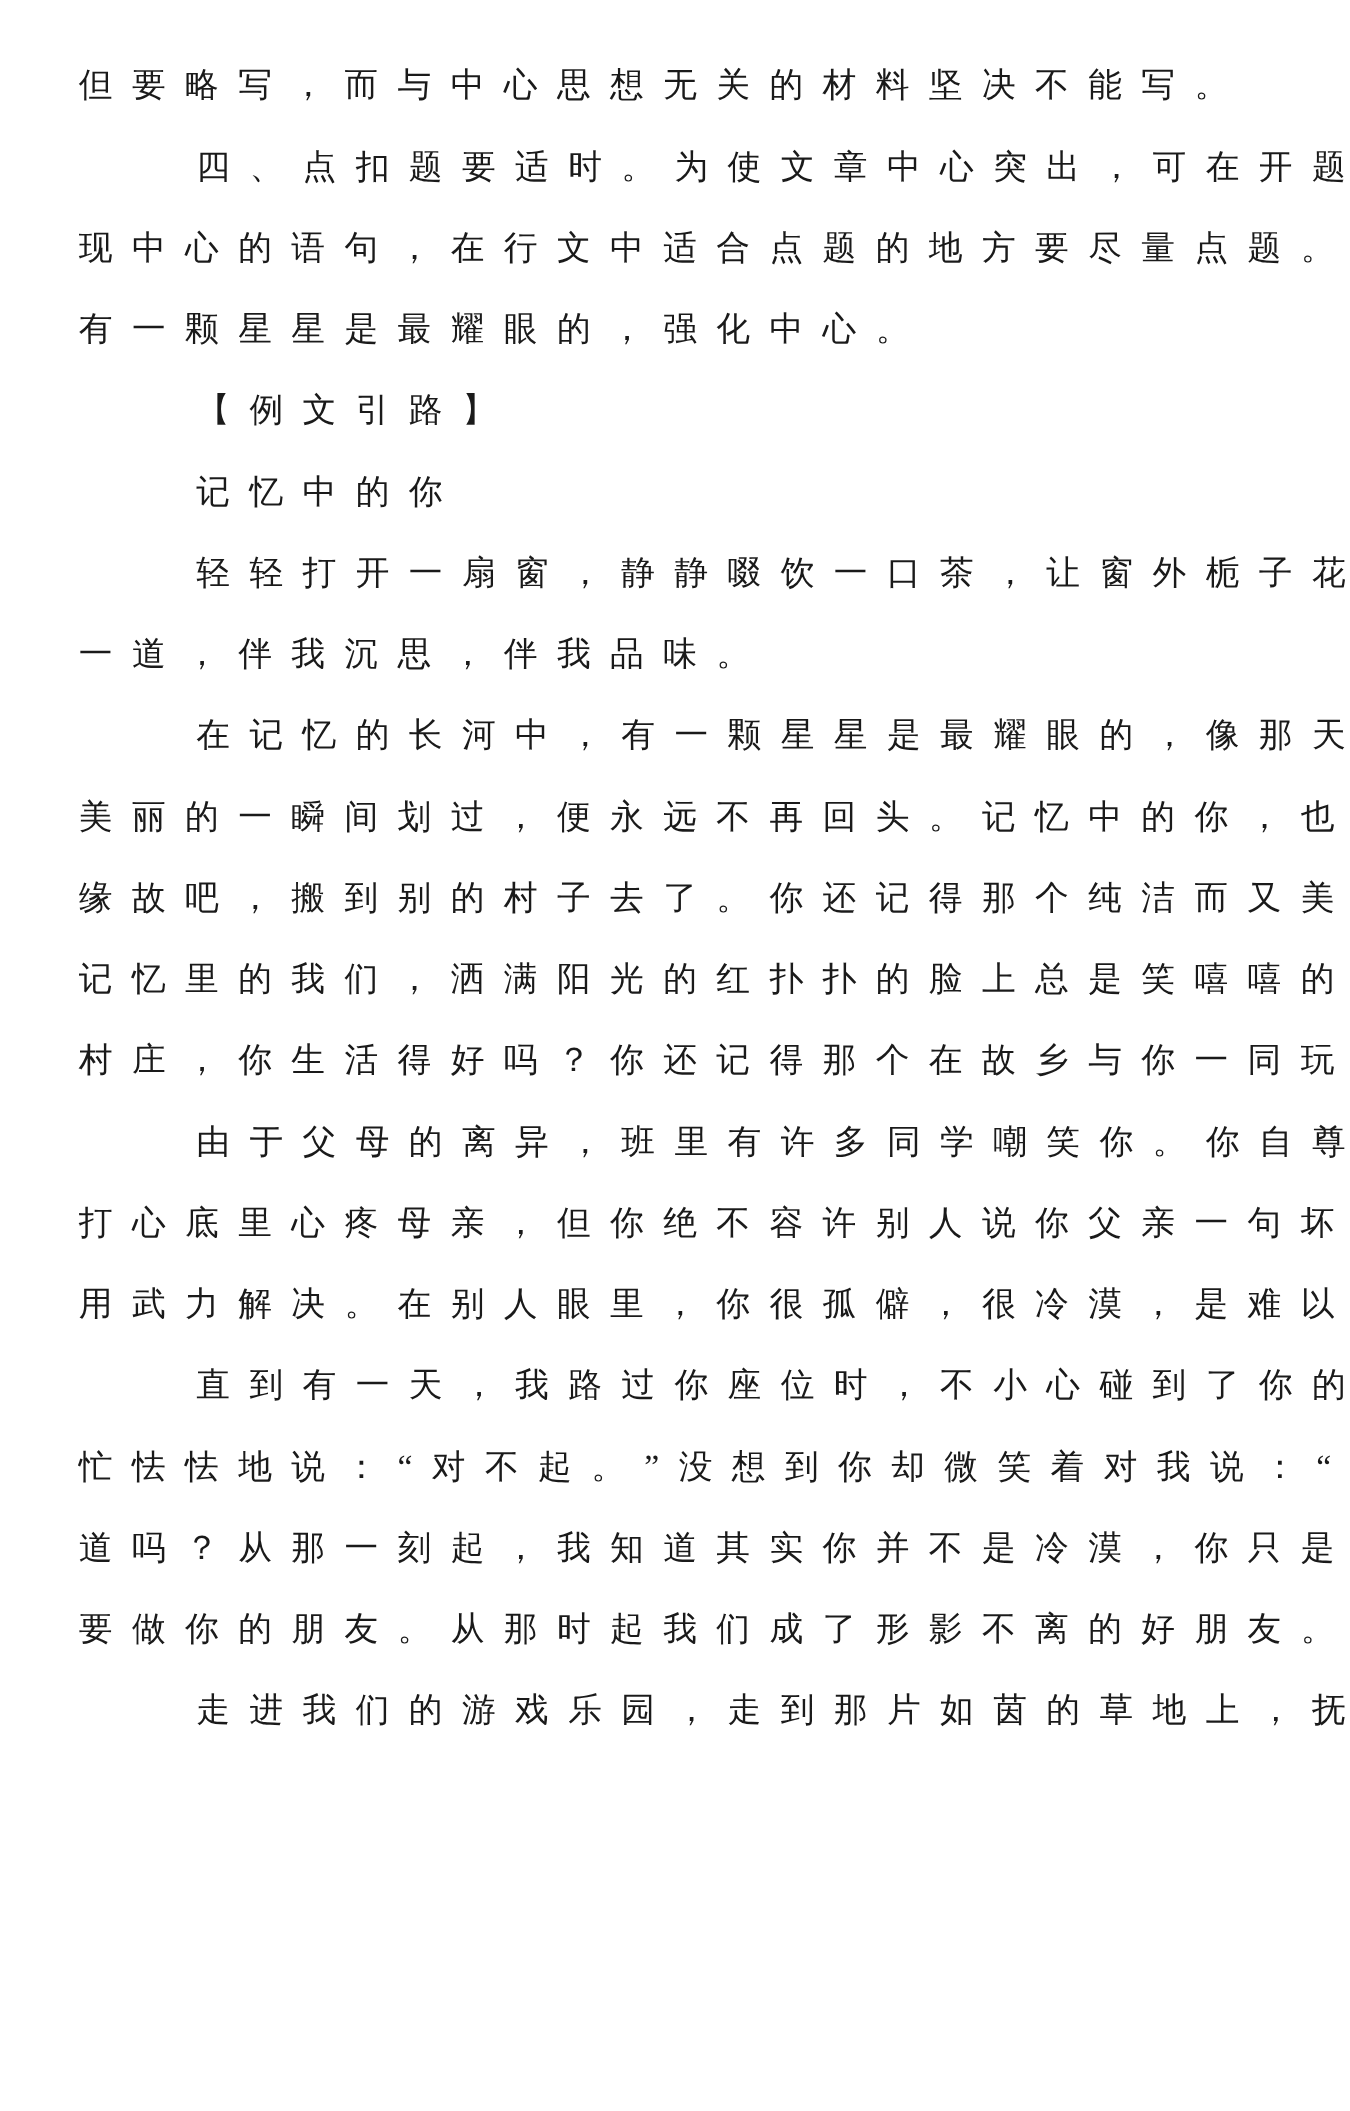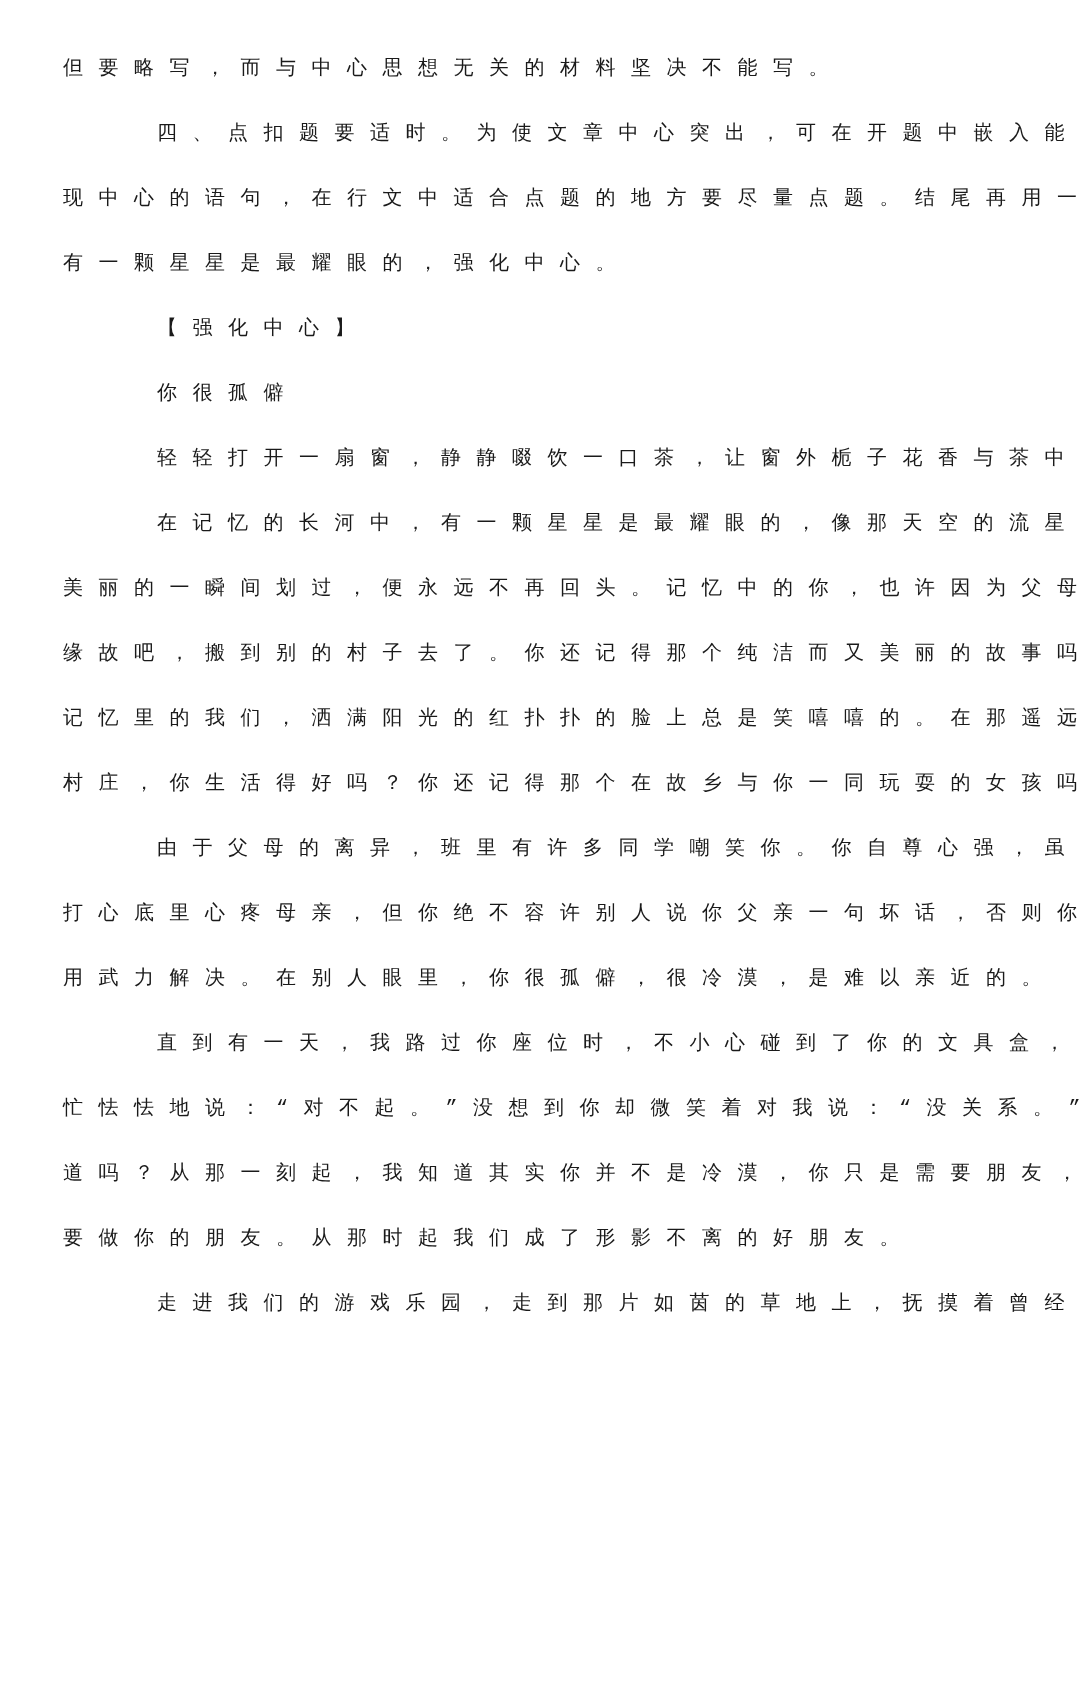--- a/index.html
+++ b/index.html
@@ -1,38 +1,39 @@
 <!DOCTYPE html>
 <html><head>
 <meta charset="utf-8">
 <style>
   html, body { margin: 0; padding: 0; background: #ffffff; }
   body { width: 1080px; height: 1689px; overflow: hidden; position: relative; }
   .page {
     position: absolute; left: 63px; top: 36px; width: 950px;
-    font-family: Liberation Mono, monospace;
+    font-family: Liberation Serif, serif;
     color: #1a1a1a;
-    font-size: 20px;
+    font-size: 27px;
     letter-spacing: 15.5px;
     line-height: 65px;
   }
   .line { display: block; height: 65px; white-space: nowrap; }
   .indent { padding-left: 94px; }
 </style>
 </head>
 <body>
 
 <div class="page">
   <span class="line">但要略写，而与中心思想无关的材料坚决不能写。</span>
   <span class="line indent">四、点扣题要适时。为使文章中心突出，可在开题中嵌入能够体</span>
   <span class="line">现中心的语句，在行文中适合点题的地方要尽量点题。结尾再用一两</span>
   <span class="line">有一颗星星是最耀眼的，强化中心。</span>
-  <span class="line indent">【强化中心】</span>
-  <span class="line indent">你很孤僻</span>
+  <span class="line indent">【例文引路】</span>
+  <span class="line indent">记忆中的你</span>
   <span class="line indent">轻轻打开一扇窗，静静啜饮一口茶，让窗外栀子花香与茶中馥香</span>
+  <span class="line">一道，伴我沉思，伴我品味。</span>
   <span class="line indent">在记忆的长河中，有一颗星星是最耀眼的，像那天空的流星，那</span>
   <span class="line">美丽的一瞬间划过，便永远不再回头。记忆中的你，也许因为父母的</span>
   <span class="line">缘故吧，搬到别的村子去了。你还记得那个纯洁而又美丽的故事吗？</span>
   <span class="line">记忆里的我们，洒满阳光的红扑扑的脸上总是笑嘻嘻的。在那遥远的</span>
   <span class="line">村庄，你生活得好吗？你还记得那个在故乡与你一同玩耍的女孩吗？</span>
   <span class="line indent">由于父母的离异，班里有许多同学嘲笑你。你自尊心强，虽然你</span>
   <span class="line">打心底里心疼母亲，但你绝不容许别人说你父亲一句坏话，否则你就</span>
   <span class="line">用武力解决。在别人眼里，你很孤僻，很冷漠，是难以亲近的。</span>
   <span class="line indent">直到有一天，我路过你座位时，不小心碰到了你的文具盒，我连</span>
   <span class="line">忙怯怯地说：“对不起。”没想到你却微笑着对我说：“没关系。”你知</span>

